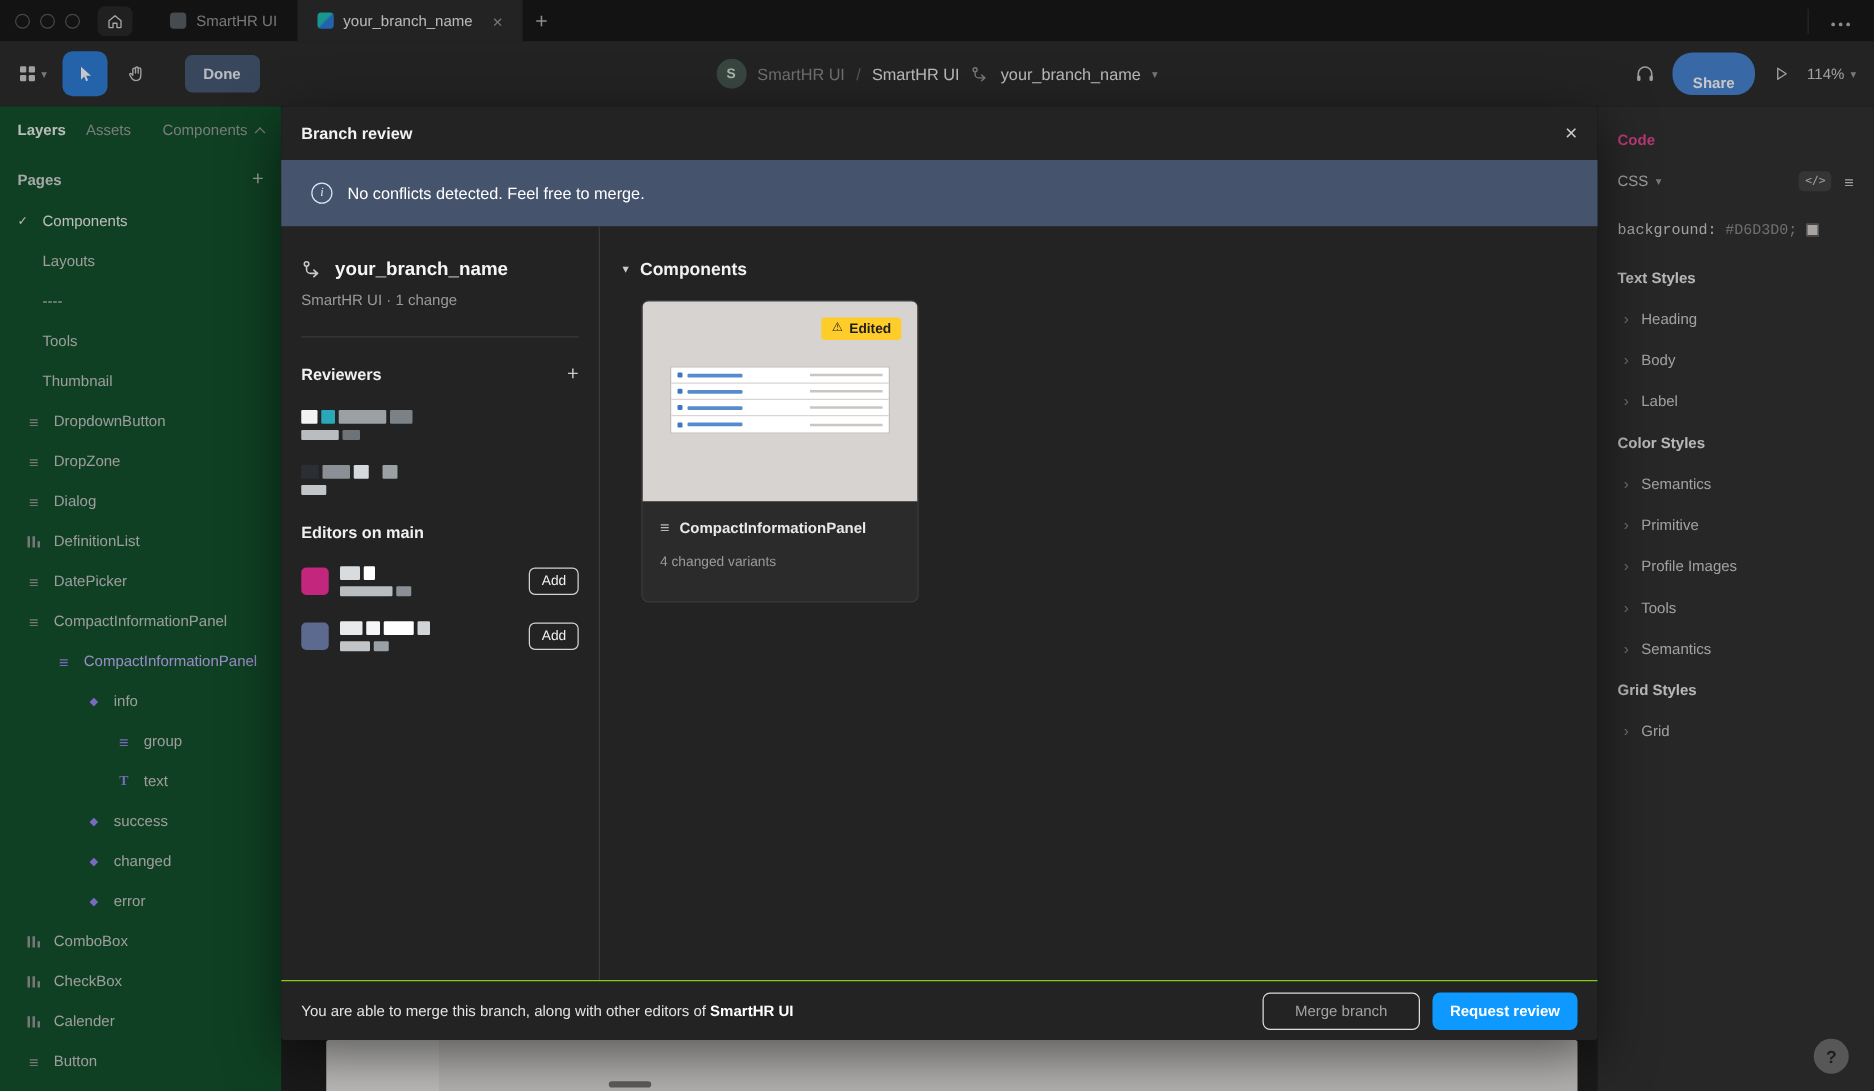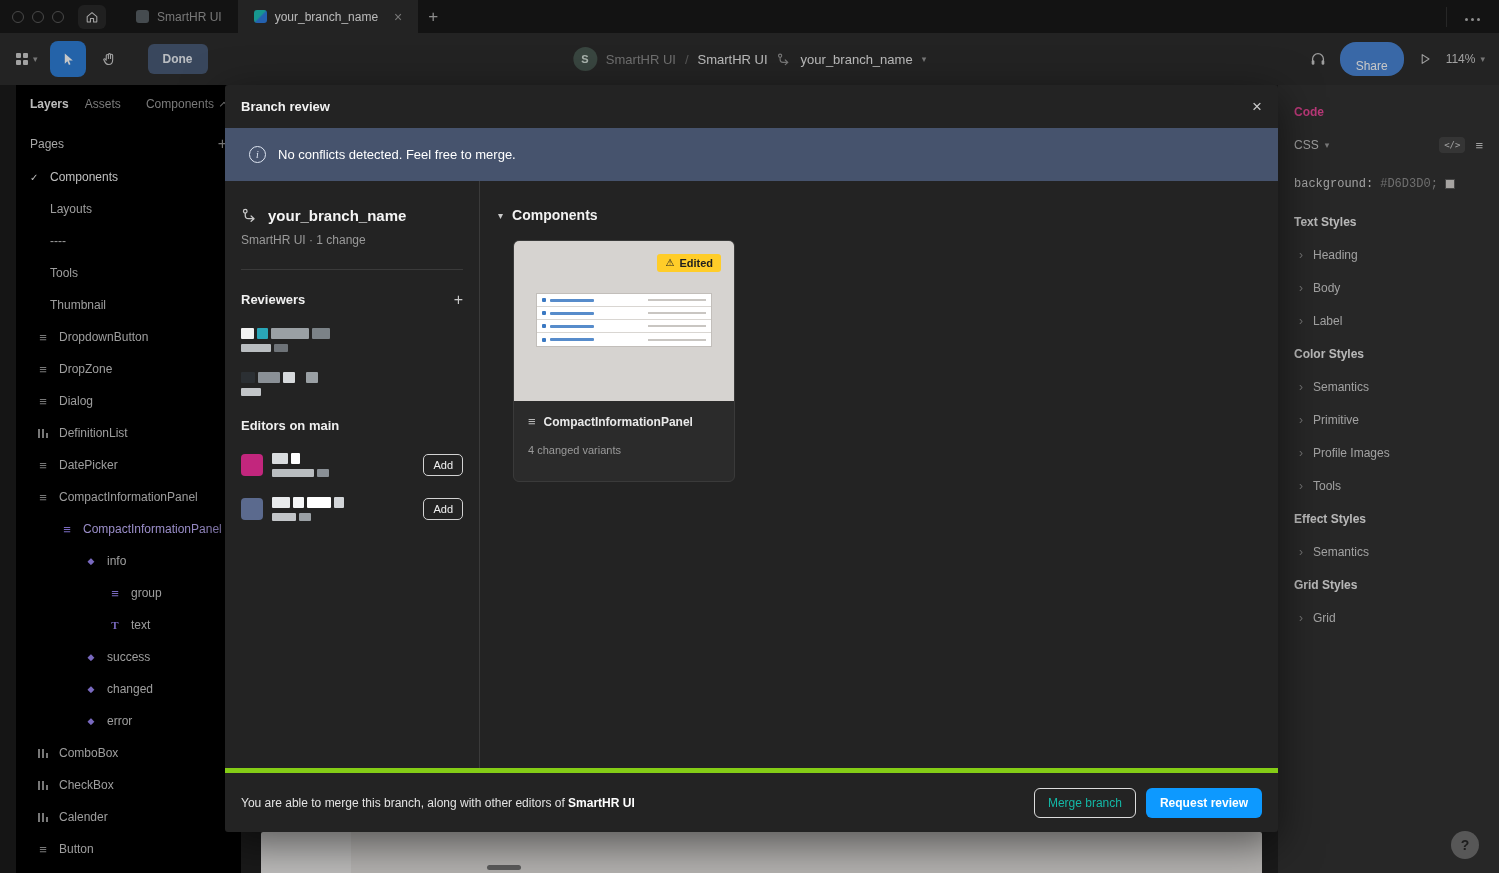--- a/index.html
+++ b/index.html
@@ -44,34 +44,34 @@
   .tb-center{position:absolute;left:50%;top:0;height:52px;transform:translateX(-50%);
     display:flex;align-items:center;gap:9px}
   .avatar-s{width:24px;height:24px;border-radius:50%;background:#4a5a52;color:#d9e6de;
     font-size:11px;font-weight:700;display:flex;align-items:center;justify-content:center}
   .crumb{font-size:13px;color:#ededed;cursor:pointer}
   .crumb.dim{color:#8f8f8f}
   .crumb-sep{color:#6f6f6f;font-size:13px}
   .tb-right{margin-left:auto;display:flex;align-items:center;gap:13px;padding-right:14px}
   .icon-btn{background:none;border:none;display:flex;align-items:center}
   .share-btn{height:32px;padding:17px 16px;border-radius:16px;background:#4a86d6;color:#fff;
-    font-size:12px;font-weight:400;border:none}
+    font-size:12px;font-weight:700;border:none}
   .zoom-btn{background:none;border:none;color:#cfcfcf;font-size:12px;display:flex;
     align-items:center;gap:5px}
 
   
-  .left{position:absolute;top:85px;left:16px;width:225px;bottom:0;background:#000000;z-index:10}
+  .left{position:absolute;top:85px;left:0;width:225px;bottom:0;background:#14532d;z-index:10}
   .panel-tabs{height:38px;display:flex;align-items:center;padding:0 14px;gap:16px;font-size:12px}
   .pt{color:#9f9f9f;cursor:pointer}
   .pt.active{color:#f0f0f0;font-weight:600}
   .pt-right{margin-left:auto;display:flex;align-items:center;gap:7px;color:#9f9f9f;cursor:pointer}
   .chup{width:6px;height:6px;border-left:1.5px solid #9f9f9f;border-top:1.5px solid #9f9f9f;
     transform:rotate(45deg);margin-top:3px}
   .pages-head{height:34px;display:flex;align-items:center;padding:0 14px;margin-top:4px}
-  .pages-head .lbl{font-size:12px;font-weight:400;color:#d6d6d6}
+  .pages-head .lbl{font-size:12px;font-weight:700;color:#d6d6d6}
   .pages-head .plus{margin-left:auto;background:none;border:none;color:#c5c5c5;font-size:16px}
   .page-row{height:32px;display:flex;align-items:center;padding:0 14px;font-size:12px;
     color:#c9c9c9;cursor:pointer}
   .page-row .pcheck{width:20px;font-size:10px;color:#ececec;visibility:hidden}
   .page-row.selected .pcheck{visibility:visible}
   .page-row.selected{color:#f2f2f2}
   .layer-row{height:32px;display:flex;align-items:center;font-size:12px;color:#c9c9c9;
     gap:9px;cursor:pointer}
   .lvl0{padding-left:20px}.lvl1{padding-left:44px}.lvl2{padding-left:68px}.lvl3{padding-left:92px}
   .licon{width:14px;display:flex;justify-content:center;align-items:center;color:#9a9a9a}
@@ -159,26 +159,26 @@
   .mrow{height:13px;border-bottom:1px solid #d9d6d2;display:flex;align-items:center;padding:0 5px;gap:4px}
   .mrow:last-child{border-bottom:none}
   .mdot{width:4px;height:4px;background:#3a78c2;border-radius:1px}
   .mblue{width:44px;height:3px;background:#3a78c2;opacity:.85;border-radius:1px}
   .mgray{margin-left:auto;width:58px;height:2px;background:#c9c6c2}
   .card-info{padding:13px 14px 0;height:80px}
   .ci-top{display:flex;align-items:center;gap:8px}
   .ci-ic{color:#b9b9b9;font-size:13px}
   .ci-name{font-size:12px;font-weight:600;color:#e9e9e9}
   .ci-meta{margin-top:15px;font-size:11px;color:#9a9a9a}
-  .m-footer{height:64px;border-top:5px solid #84cc16;display:flex;align-items:center;
+  .m-footer{height:48px;border-top:1px solid #84cc16;display:flex;align-items:center;
     padding:0 16px;gap:10px}
   .foot-msg{font-size:12px;color:#e3e3e3}
   .foot-msg b{font-weight:700;color:#fff}
-  .merge-btn{margin-left:auto;height:30px;padding:0 13px;border:1px solid #dcdcdc;border-radius:6px;
-    background:transparent;color:#14b8a6;font-size:12px;font-weight:500}
+  .merge-btn{margin-left:auto;height:30px;padding:0 25px;border:1px solid #dcdcdc;border-radius:6px;
+    background:transparent;color:#a3a3a3;font-size:12px;font-weight:500}
   .request-btn{height:30px;padding:0 14px;border:none;border-radius:6px;background:#0d99ff;
     color:#fff;font-size:12px;font-weight:600}
 </style>
 </head>
 <body>
 
 <div class="app">
 
   <header class="tabbar">
     <div class="traffic">
@@ -430,21 +430,20 @@
           <span>Primitive</span>
         </div>
       <div class="style-item">
           <span class="chevr">›</span>
           <span>Profile Images</span>
         </div>
       <div class="style-item">
           <span class="chevr">›</span>
           <span>Tools</span>
         </div>
-      <div class="style-h">Effect Styles</div>
       <div class="style-item">
           <span class="chevr">›</span>
           <span>Semantics</span>
         </div>
       <div class="style-h">Grid Styles</div>
       <div class="style-item">
           <span class="chevr">›</span>
           <span>Grid</span>
         </div>
     </div>

